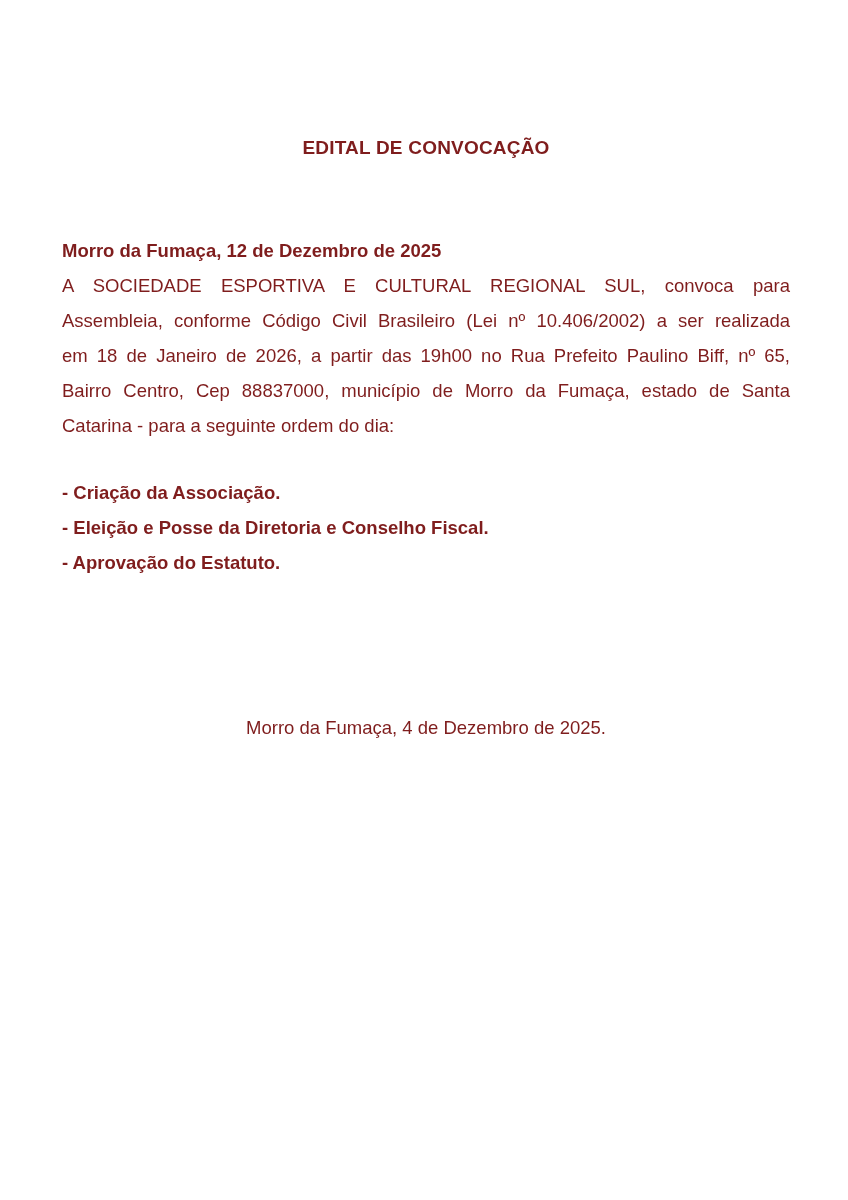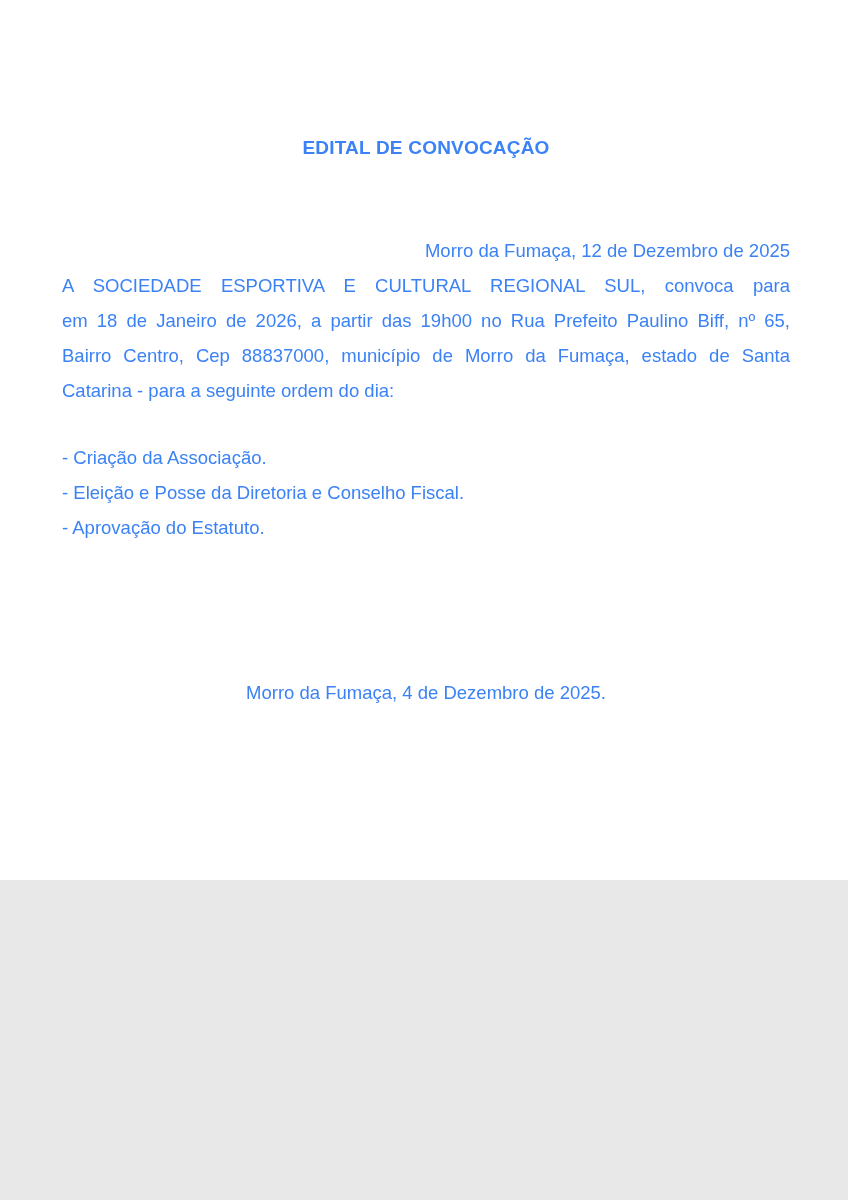--- a/index.html
+++ b/index.html
@@ -3,74 +3,77 @@
 <meta charset="utf-8">
 <style>
   html, body {
     margin: 0;
     padding: 0;
     background: #e8e8e8;
   }
   .page {
     position: relative;
     width: 848px;
-    height: 880px;
+    height: 1200px;
     margin: 0 auto;
     background: #ffffff;
     font-family: "Liberation Sans", "DejaVu Sans", sans-serif;
     font-size: 18.5px;
     line-height: 35px;
-    color: #3b82f6;
+    color: #7f1d1d;
     box-sizing: border-box;
     padding: 0 58px 0 62px;
     overflow: hidden;
   }
   .doc-title {
     margin-top: 130px;
     text-align: center;
     font-weight: bold;
     font-size: 19px;
     letter-spacing: 0.2px;
   }
   .dateline-top {
     margin-top: 68px;
-    text-align: right;
+    text-align: left;
+    font-weight: bold;
   }
   .body-paragraph {
   }
   .body-line {
     text-align: justify;
     text-align-last: justify;
   }
   .body-line.last {
     text-align: center;
     text-align-last: left;
   }
   .agenda {
     margin-top: 32px;
+    font-weight: bold;
   }
   .agenda-item {
     text-align: left;
   }
   .dateline-bottom {
     margin-top: 130px;
     text-align: center;
   }
 </style>
 </head>
 <body>
 
 <div class="page">
 
   <div class="doc-title">EDITAL DE CONVOCAÇÃO</div>
 
   <div class="dateline-top">Morro da Fumaça, 12 de Dezembro de 2025</div>
 
   <div class="body-paragraph">
     <div class="body-line">A SOCIEDADE ESPORTIVA E CULTURAL REGIONAL SUL, convoca para</div>
+    <div class="body-line">Assembleia, conforme Código Civil Brasileiro (Lei nº 10.406/2002) a ser realizada</div>
     <div class="body-line">em 18 de Janeiro de 2026, a partir das 19h00 no Rua Prefeito Paulino Biff, nº 65,</div>
     <div class="body-line">Bairro Centro, Cep 88837000, município de Morro da Fumaça, estado de Santa</div>
     <div class="body-line last">Catarina - para a seguinte ordem do dia:</div>
   </div>
 
   <div class="agenda">
     <div class="agenda-item">- Criação da Associação.</div>
     <div class="agenda-item">- Eleição e Posse da Diretoria e Conselho Fiscal.</div>
     <div class="agenda-item">- Aprovação do Estatuto.</div>
   </div>

